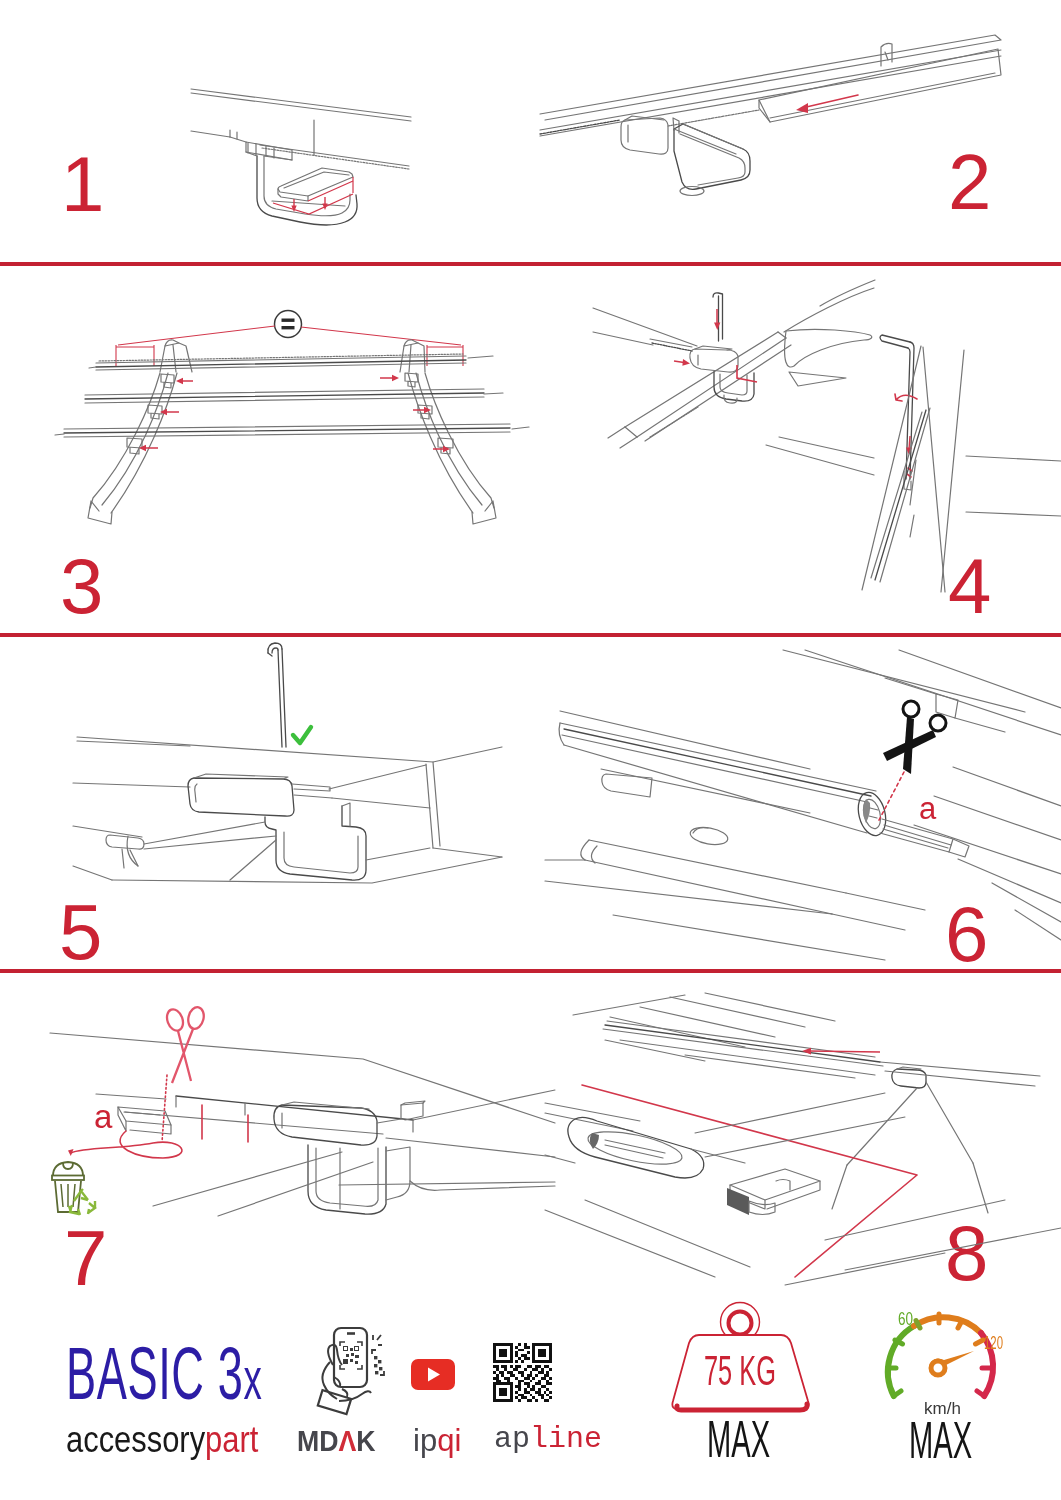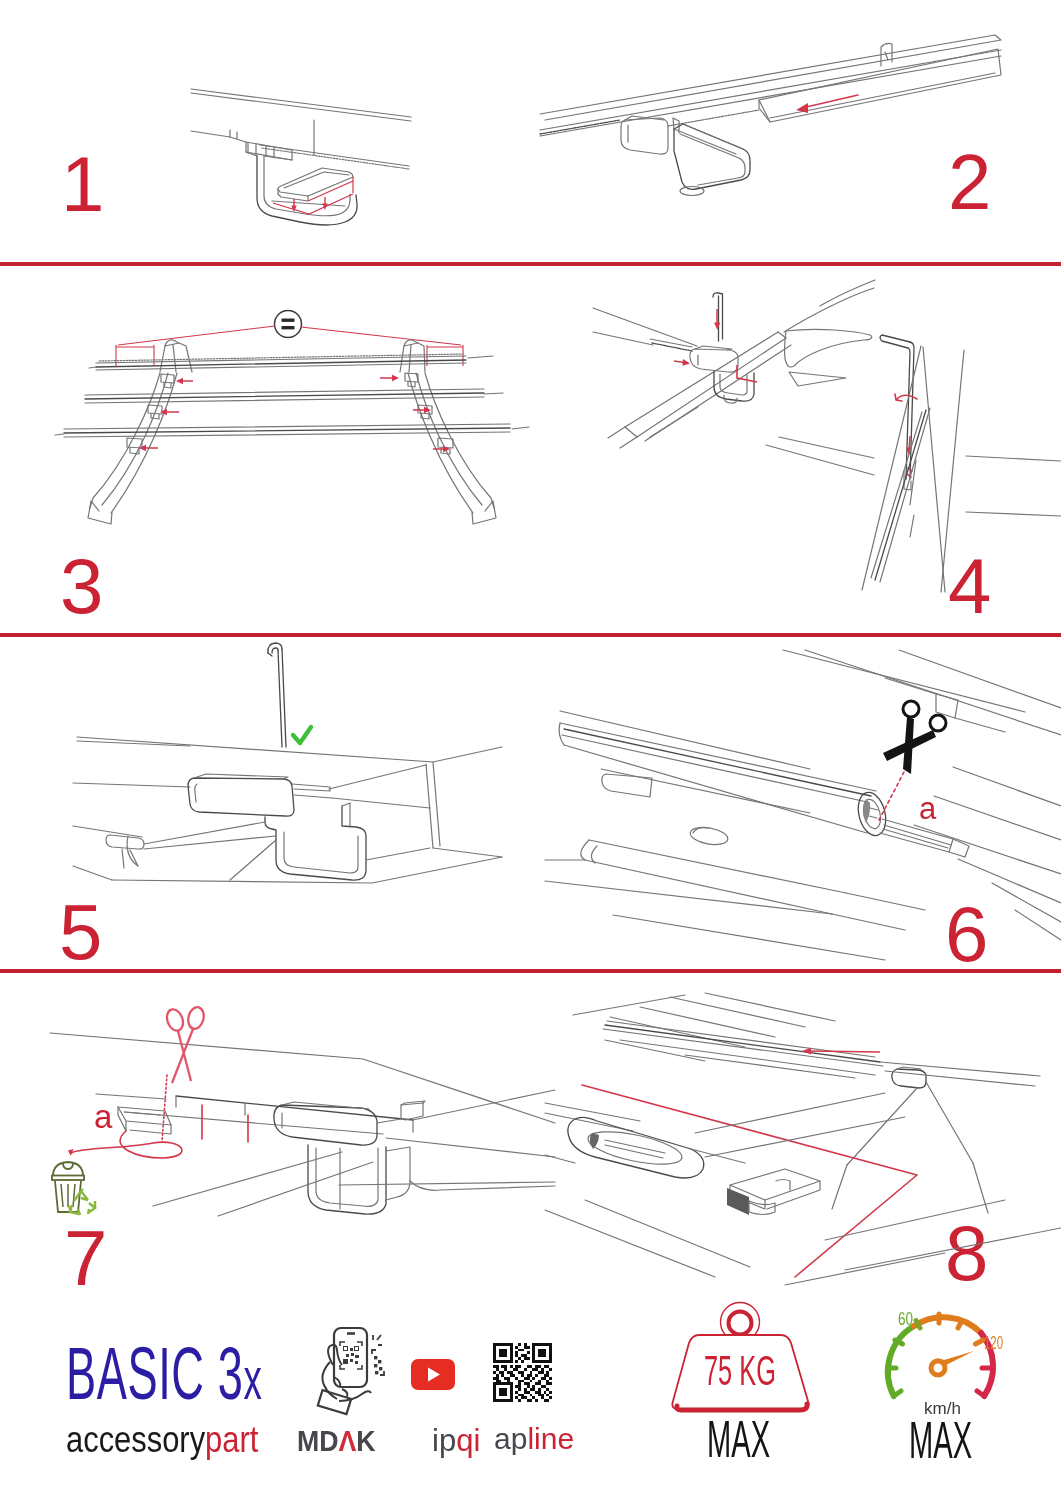--- a/index.html
+++ b/index.html
@@ -462,21 +462,21 @@
         <rect x="76" y="52" width="3.4" height="3.4"></rect>
       <rect x="72" y="56" width="3.4" height="3.4"></rect>
     </g>
   </svg>
   <div style="position:absolute;left:297px;top:1427px;font-size:29px;line-height:1;font-weight:700;color:#46464c;white-space:nowrap;transform:scaleX(0.92);transform-origin:left top;">MD<span style="color:#d02c38;">Λ</span>K</div>
 
   <svg style="left:411px;top:1359px;" width="44" height="31" viewBox="0 0 44 31">
     <rect x="0" y="0" width="44" height="31" rx="7" fill="#e62d24"></rect>
     <path d="M17,8.5 L29,15.5 L17,22.5 Z" fill="#fff"></path>
   </svg>
-  <div style="position:absolute;left:413px;top:1425px;font-size:31px;line-height:1;color:#46464c;white-space:nowrap;margin-left:19px;">ip<span style="color:#cb2334;">qi</span></div>
+  <div style="position:absolute;left:413px;top:1425px;font-size:31px;line-height:1;color:#46464c;white-space:nowrap;">ip<span style="color:#cb2334;">qi</span></div>
 
   <svg style="left:493px;top:1341px;" width="59" height="63" viewBox="0 0 21 21" shape-rendering="crispEdges">
     <g fill="#111">
       <rect x="0" y="0" width="7" height="7"></rect>
         <rect x="1" y="1" width="5" height="5" fill="#fff"></rect>
         <rect x="2" y="2" width="3" height="3"></rect>
       <rect x="14" y="0" width="7" height="7"></rect>
         <rect x="15" y="1" width="5" height="5" fill="#fff"></rect>
         <rect x="16" y="2" width="3" height="3"></rect>
       <rect x="0" y="14" width="7" height="7"></rect>
@@ -561,21 +561,21 @@
         <rect x="10" y="19" width="2" height="1"></rect>
         <rect x="14" y="19" width="1" height="1"></rect>
         <rect x="17" y="19" width="1" height="1"></rect>
         <rect x="20" y="19" width="1" height="1"></rect>
       <rect x="9" y="20" width="1" height="1"></rect>
         <rect x="12" y="20" width="2" height="1"></rect>
         <rect x="15" y="20" width="1" height="1"></rect>
         <rect x="18" y="20" width="2" height="1"></rect>
     </g>
   </svg>
-  <div style="position:absolute;left:494px;top:1424px;font-size:30px;line-height:1;color:#46464c;white-space:nowrap;">ap<span style="color:#cb2334;">line</span></div>
+  <div style="position:absolute;left:494px;top:1424px;font-size:30px;line-height:1;color:#46464c;white-space:nowrap;font-family:Liberation Mono, monospace;">ap<span style="color:#cb2334;">line</span></div>
 
   <svg style="left:668px;top:1302px;" width="145" height="118" viewBox="0 0 145 118">
     <circle cx="72" cy="20" r="19.5" stroke="#cb2334" stroke-width="1.4" fill="#fff"></circle>
     <circle cx="72" cy="21" r="11.5" stroke="#cb2334" stroke-width="4" fill="#fff"></circle>
     <path d="M31,33 Q24,33 21,41 L5,99 Q2,108 13,108 L132,108 Q143,108 140,99 L123,41 Q120,33 113,33 Z" fill="#fff" stroke="#cb2334" stroke-width="1.8"></path>
     <path d="M9,104 Q8,108 13,108 L132,108 Q140,108 139,102" fill="none" stroke="#cb2334" stroke-width="5" stroke-linecap="round"></path>
     <text x="36" y="83" font-size="42" fill="#cb2334" font-family="Liberation Sans,sans-serif" transform="scale(1,1)" textLength="72" lengthAdjust="spacingAndGlyphs" style="font-weight:400;">75 KG</text>
   </svg>
   <div style="position:absolute;left:707px;top:1413px;font-size:52px;line-height:1;color:#141414;white-space:nowrap;transform:scaleX(0.56);transform-origin:left top;">MAX</div>
 

